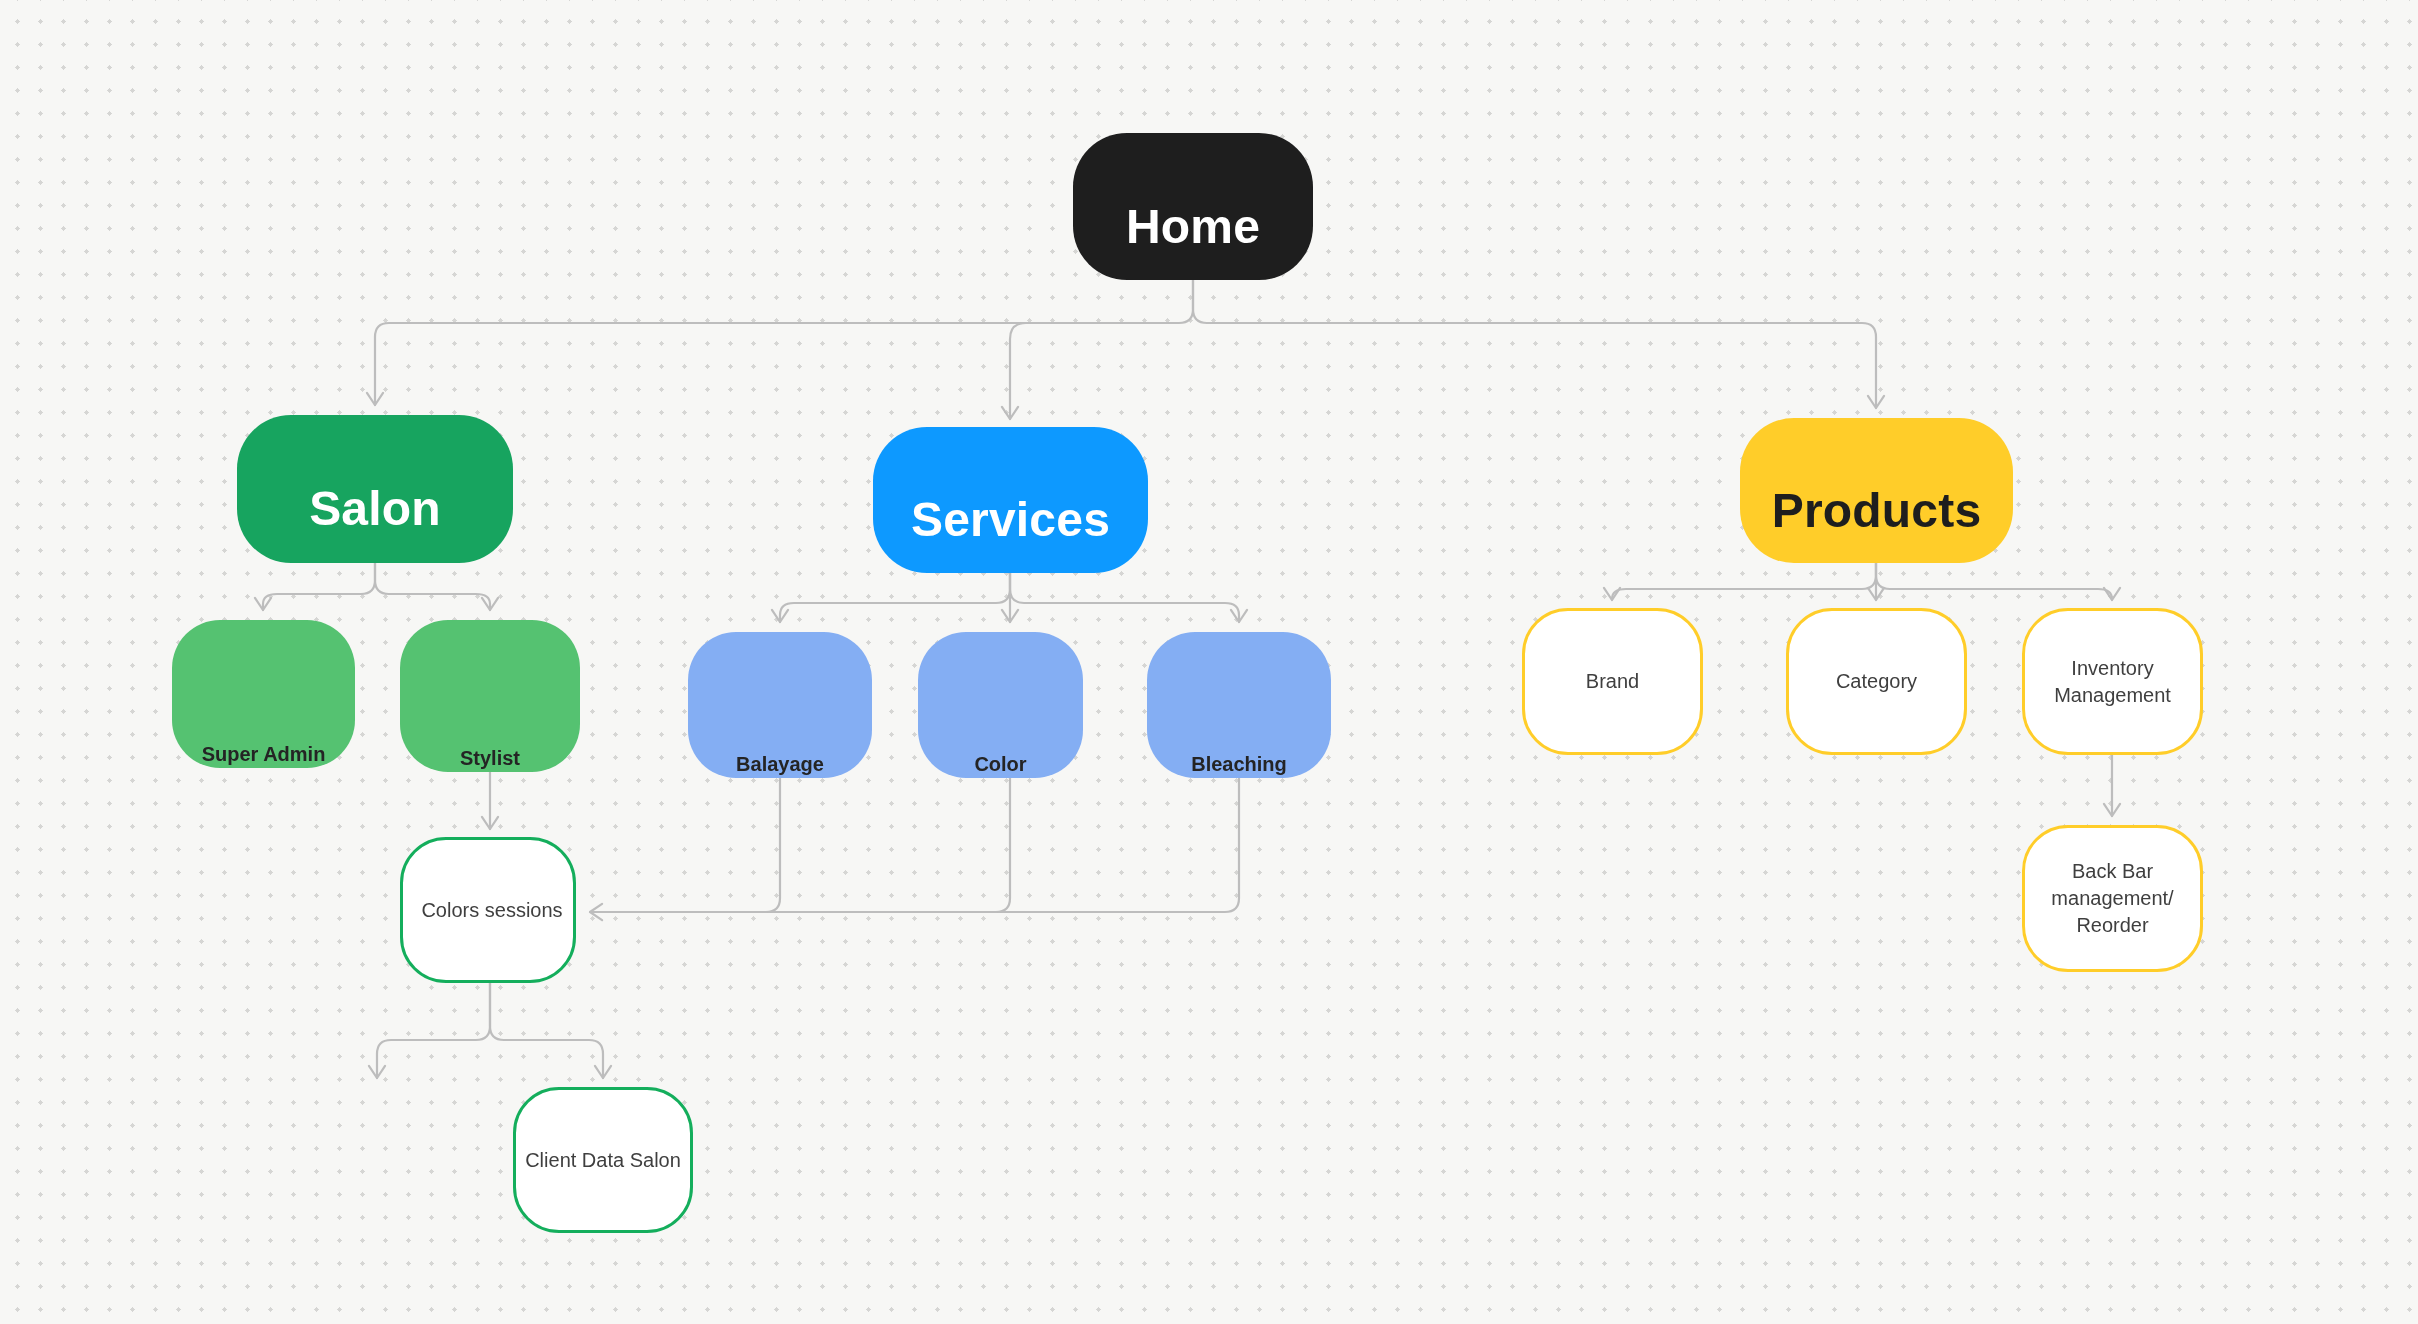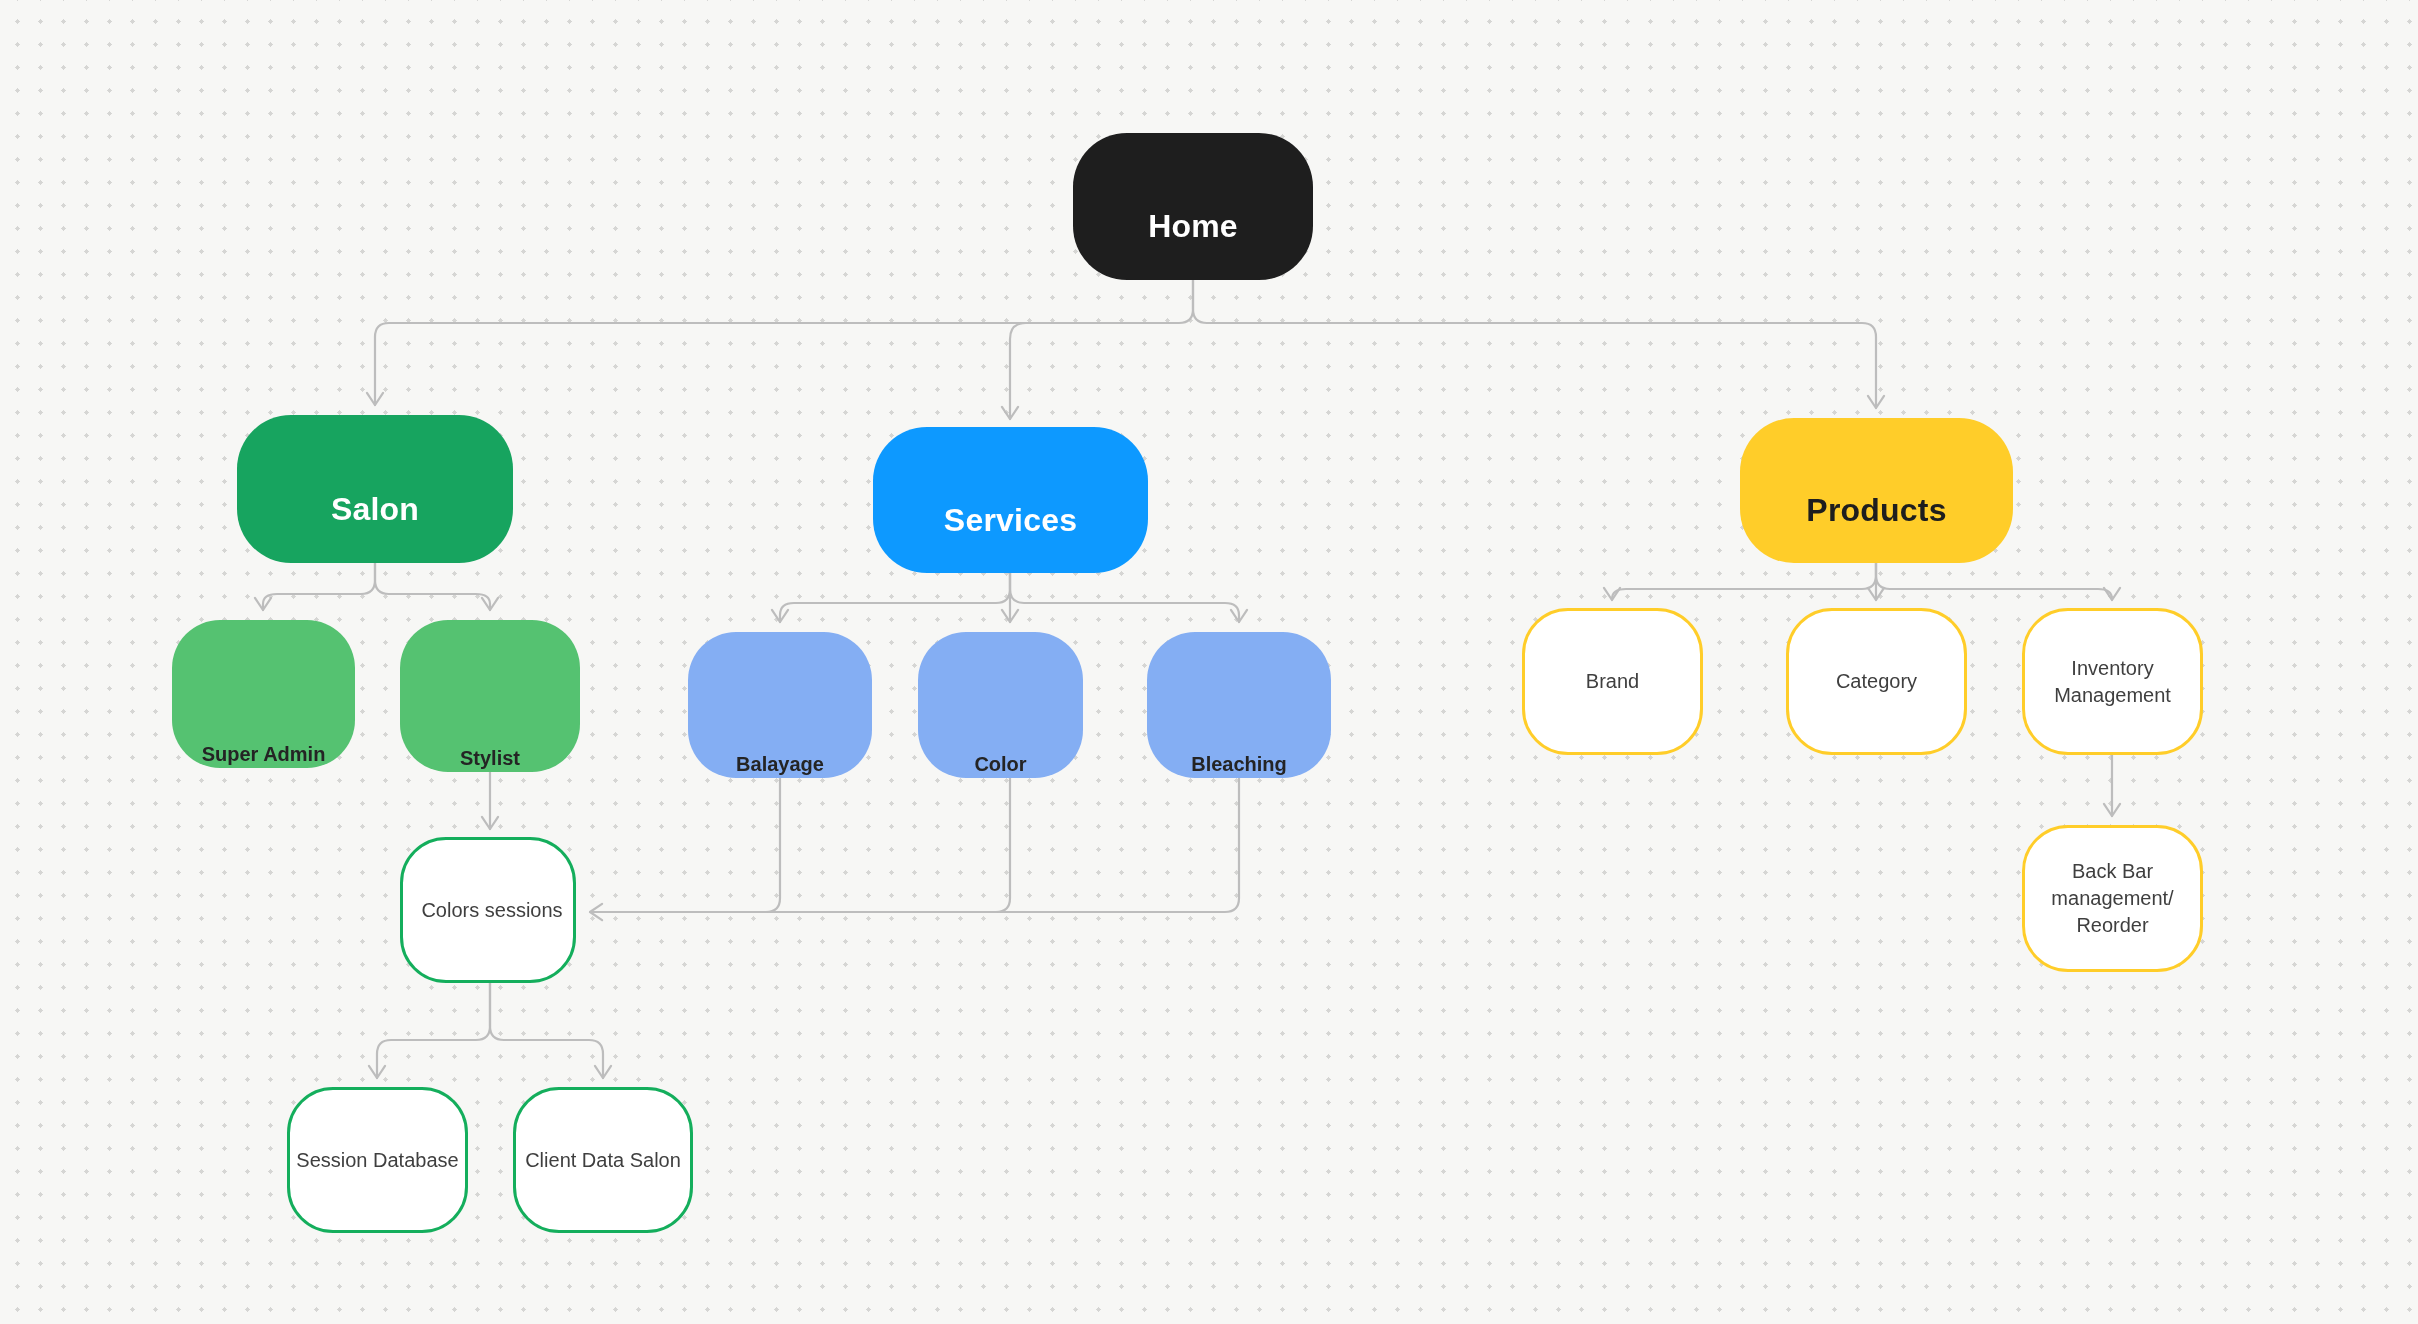--- a/index.html
+++ b/index.html
@@ -43,21 +43,21 @@
     cursor: default;
   }
   .node .label {
     display: block;
     line-height: 1.35;
   }
   .node.primary {
     border-radius: 54px;
   }
   .node.primary .label {
-    font-size: 32px;
+    font-size: 48px;
     font-weight: 700;
     letter-spacing: 0.2px;
     margin-top: 41px;
   }
   .node.secondary {
     border-radius: 48px;
     align-items: flex-end;
   }
   .node.secondary .label {
     font-size: 20px;
@@ -175,21 +175,18 @@
   </div>
 
   <div class="node outlined" style="left: 400px; top: 837px; width: 176px; height: 146px; border-color: rgb(20, 174, 92); padding-left: 8px;">
     <span class="label">Colors sessions</span>
   </div>
 
   <div class="node outlined" style="left: 2022px; top: 825px; width: 181px; height: 147px; padding: 0px 28px; border-color: rgb(255, 205, 41);">
     <span class="label">Back Bar management/ Reorder</span>
   </div>
 
-  <div class="node outlined" style="left: 287px; top: 1087px; width: 181px; height: 146px; border-color: rgb(20, 174, 92);">
-    <span class="label">Session Database</span>
-  </div>
 
   <div class="node outlined" style="left: 513px; top: 1087px; width: 180px; height: 146px; border-color: rgb(20, 174, 92);">
     <span class="label">Client Data Salon</span>
   </div>
 
 </div>
 
 </body></html>

